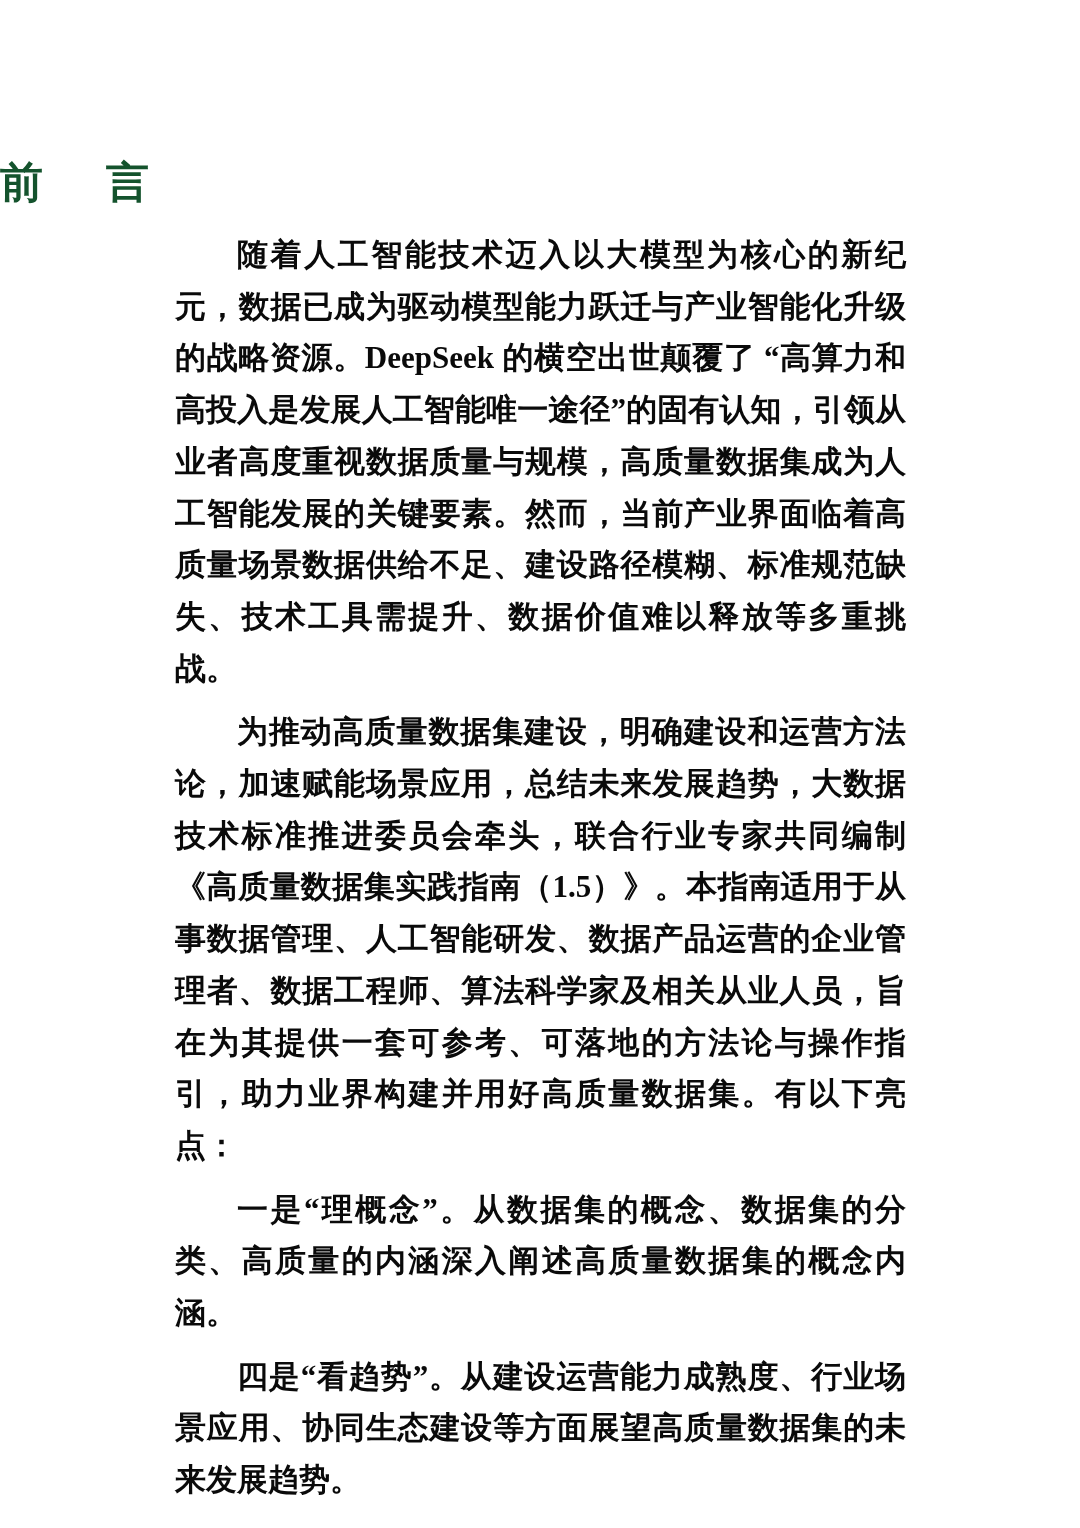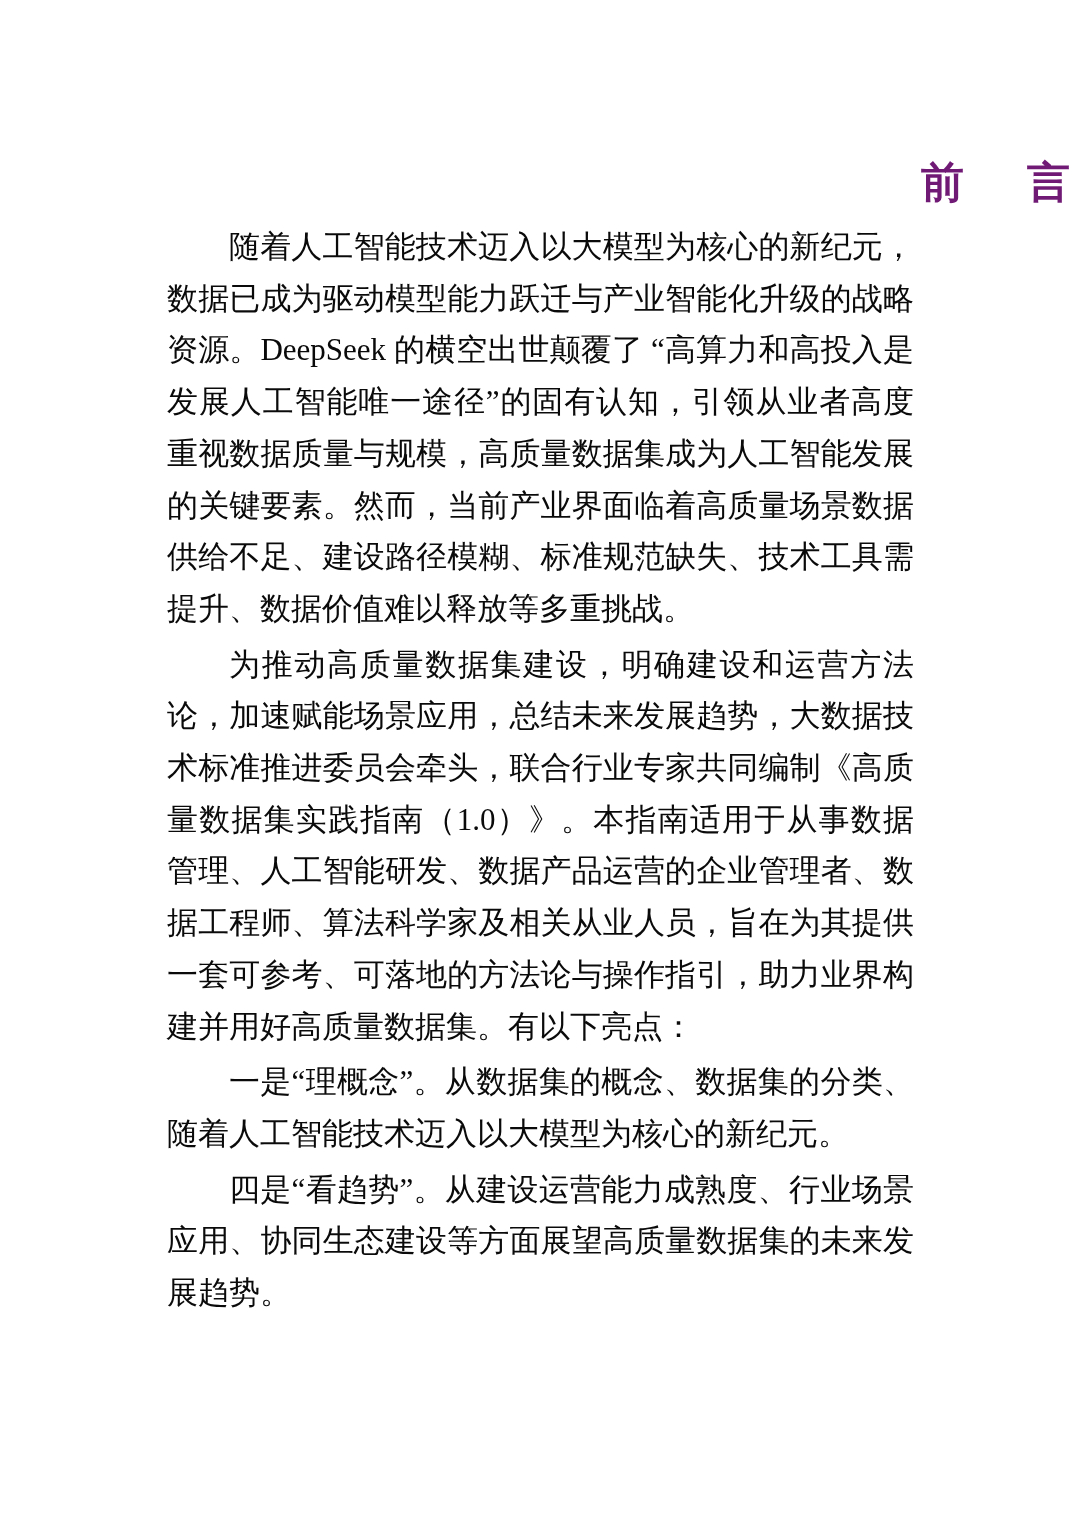--- a/index.html
+++ b/index.html
@@ -11,44 +11,45 @@
     background: #ffffff;
     overflow: hidden;
     font-family: "Liberation Serif", "DejaVu Serif", serif;
     color: #000000;
   }
   .doc-title {
     position: absolute;
     top: 128px;
     left: 0;
     width: 100%;
-    text-align: right;
+    text-align: left;
     font-family: "DejaVu Sans", "Liberation Sans", sans-serif;
     font-weight: 700;
     font-size: 43px;
     letter-spacing: 10px;
     line-height: 1.2;
-    color: #701a75;
+    color: #14532d;
     white-space: pre;
   }
   .doc-body {
     position: absolute;
     left: 163px;
     top: 217px;
     width: 755px;
     font-size: 31px;
     line-height: 51.7px;
     text-align: justify;
     text-justify: inter-ideograph;
     color: #0a0a0a;
   }
   .doc-body p {
-    margin: 4px;
+    margin: 12px;
     padding: 0;
     text-indent: 2em;
+    font-weight: bold;
   }
   .watermark {
     position: absolute;
     top: 1459px;
     left: 692px;
     display: flex;
     align-items: center;
     gap: 16px;
     color: #b2b2b2;
     font-family: "DejaVu Sans", "Liberation Sans", sans-serif;
@@ -59,22 +60,22 @@
 </style>
 </head>
 <body>
 
 <div class="page">
 
   <h1 class="doc-title">前　言</h1>
 
   <div class="doc-body">
     <p>随着人工智能技术迈入以大模型为核心的新纪元，数据已成为驱动模型能力跃迁与产业智能化升级的战略资源。DeepSeek 的横空出世颠覆了 “高算力和高投入是发展人工智能唯一途径”的固有认知，引领从业者高度重视数据质量与规模，高质量数据集成为人工智能发展的关键要素。然而，当前产业界面临着高质量场景数据供给不足、建设路径模糊、标准规范缺失、技术工具需提升、数据价值难以释放等多重挑战。</p>
-    <p>为推动高质量数据集建设，明确建设和运营方法论，加速赋能场景应用，总结未来发展趋势，大数据技术标准推进委员会牵头，联合行业专家共同编制《高质量数据集实践指南（1.0）》。本指南适用于从事数据管理、人工智能研发、数据产品运营的企业管理者、数据工程师、算法科学家及相关从业人员，旨在为其提供一套可参考、可落地的方法论与操作指引，助力业界构建并用好高质量数据集。有以下亮点：</p>
-    <p>一是“理概念”。从数据集的概念、数据集的分类、随着人工智能技术迈入以大模型为核心的新纪元。</p>
+    <p>为推动高质量数据集建设，明确建设和运营方法论，加速赋能场景应用，总结未来发展趋势，大数据技术标准推进委员会牵头，联合行业专家共同编制《高质量数据集实践指南（1.5）》。本指南适用于从事数据管理、人工智能研发、数据产品运营的企业管理者、数据工程师、算法科学家及相关从业人员，旨在为其提供一套可参考、可落地的方法论与操作指引，助力业界构建并用好高质量数据集。有以下亮点：</p>
+    <p>一是“理概念”。从数据集的概念、数据集的分类、高质量的内涵深入阐述高质量数据集的概念内涵。</p>
     <p>四是“看趋势”。从建设运营能力成熟度、行业场景应用、协同生态建设等方面展望高质量数据集的未来发展趋势。</p>
   </div>
 
   <div class="watermark">
     <span>
       
     </span>
     
   </div>
 

